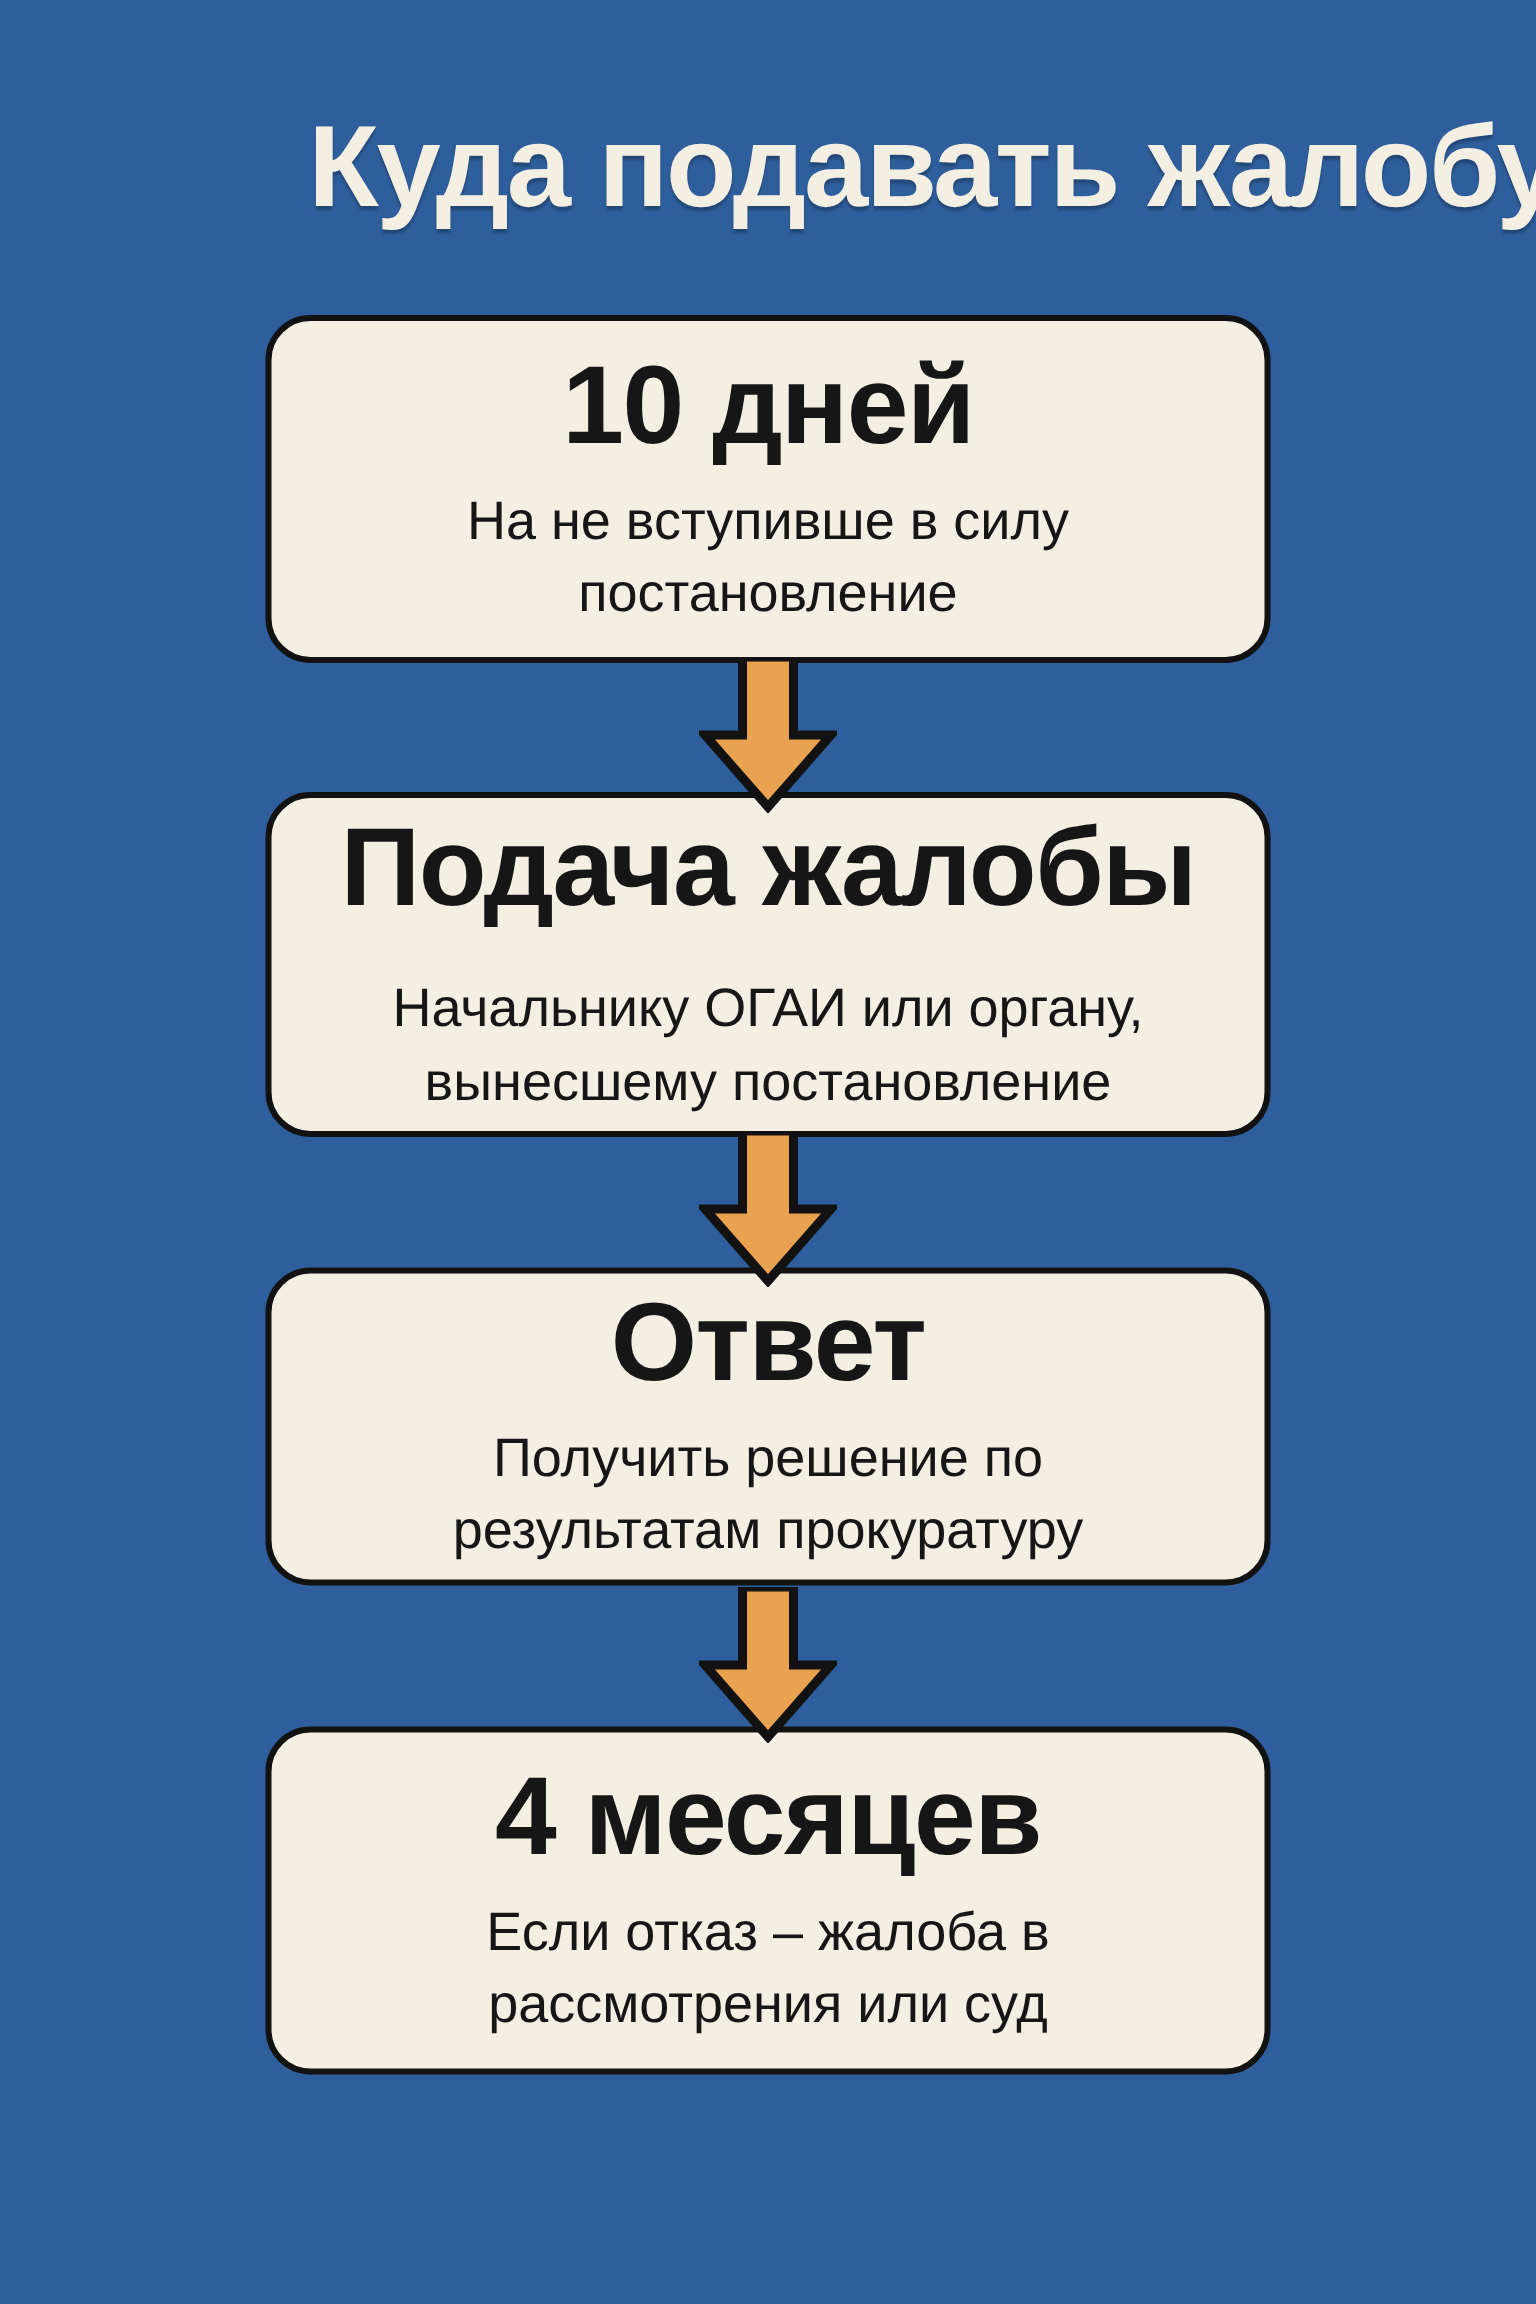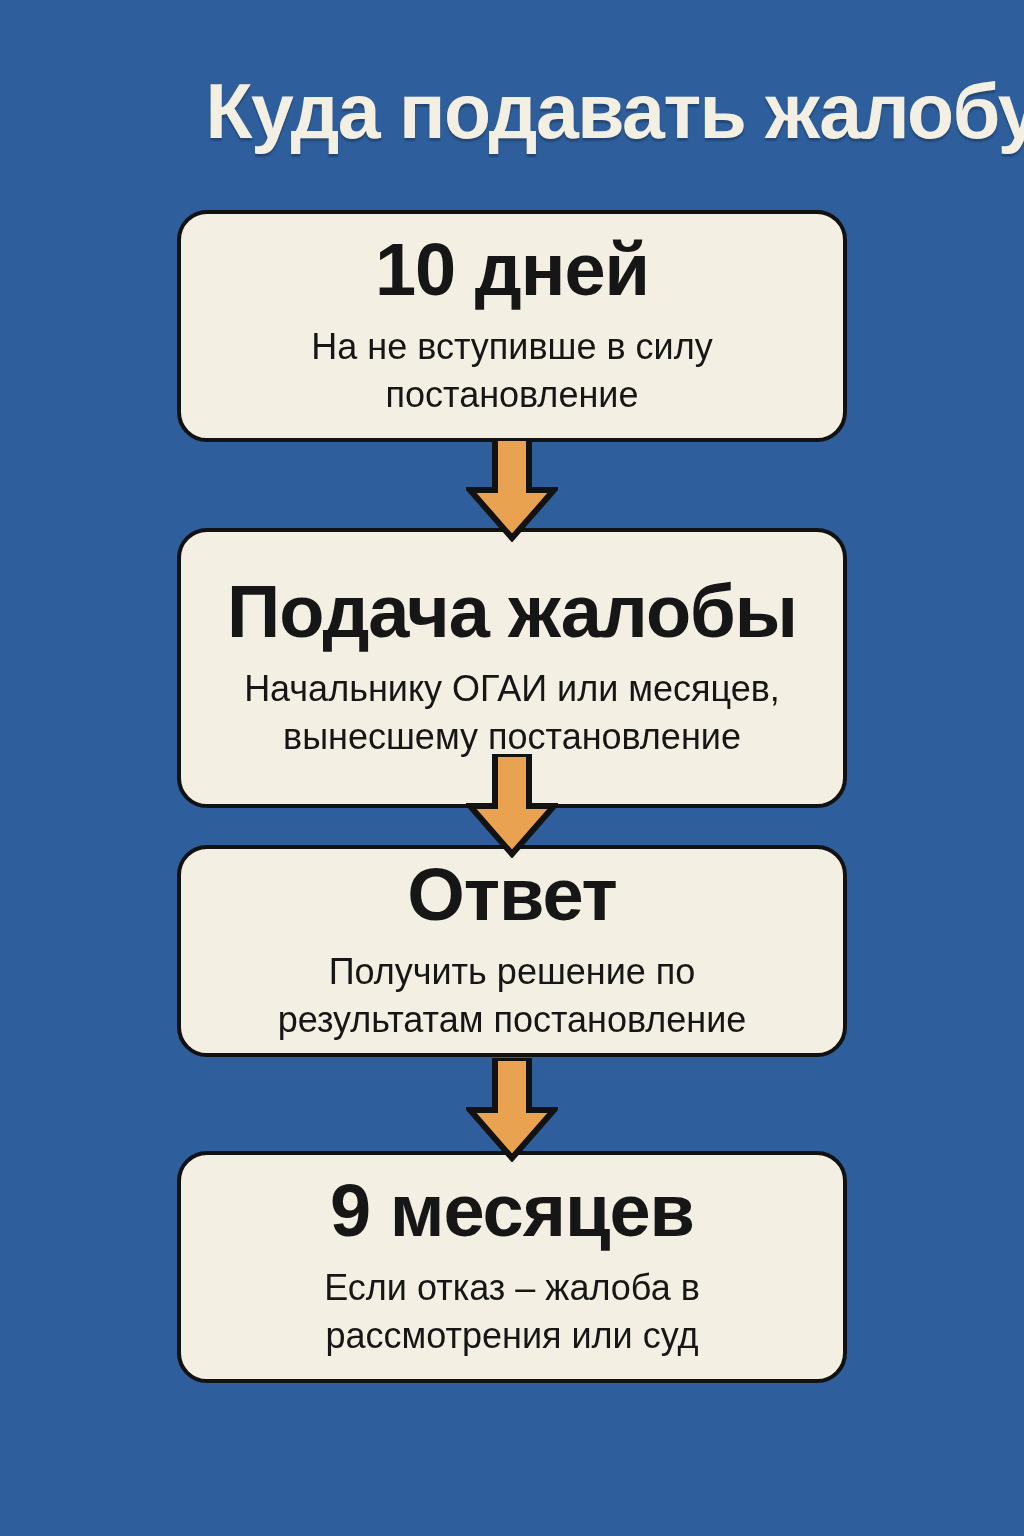--- a/index.html
+++ b/index.html
@@ -45,21 +45,21 @@
     border-radius: 30px;
     display: flex;
     flex-direction: column;
     align-items: center;
     justify-content: center;
     text-align: center;
     padding: 8px 20px;
     z-index: 1;
   }
   .box1 { top: 210px; height: 232px; }
-  .box2 { top: 528px; height: 280px; }
+  .box2 { top: 528px; height: 230px; justify-content: space-between; }
   .box3 { top: 845px; height: 212px; }
   .box4 { top: 1151px; height: 232px; }
   .box-heading {
     margin: 0 0 14px 0;
     font-size: 74px;
     font-weight: 700;
     letter-spacing: -1px;
     line-height: 1.04;
     color: var(--text-color);
   }
@@ -100,37 +100,37 @@
     <p class="box-desc">На не вступивше в силу
 постановление</p>
   </section>
 
   <svg class="arrow arrow1" viewBox="0 0 92 104" aria-hidden="true">
     <polygon points="29,0 63,0 63,52 88,52 46,100 4,52 29,52"></polygon>
   </svg>
 
   <section class="box box2">
     <h2 class="box-heading">Подача жалобы</h2>
-    <p class="box-desc">Начальнику ОГАИ или месяцев,
+    <p class="box-desc">Начальнику ОГАИ или органу,
 вынесшему постановление</p>
   </section>
 
   <svg class="arrow arrow2" viewBox="0 0 92 104" aria-hidden="true">
     <polygon points="29,0 63,0 63,52 88,52 46,100 4,52 29,52"></polygon>
   </svg>
 
   <section class="box box3">
     <h2 class="box-heading">Ответ</h2>
     <p class="box-desc">Получить решение по
-результатам постановление</p>
+результатам прокуратуру</p>
   </section>
 
   <svg class="arrow arrow3" viewBox="0 0 92 104" aria-hidden="true">
     <polygon points="29,0 63,0 63,52 88,52 46,100 4,52 29,52"></polygon>
   </svg>
 
   <section class="box box4">
-    <h2 class="box-heading">9 месяцев</h2>
+    <h2 class="box-heading">4 месяцев</h2>
     <p class="box-desc">Если отказ – жалоба в
 рассмотрения или суд</p>
   </section>
 
 </div>
 
 </body></html>

